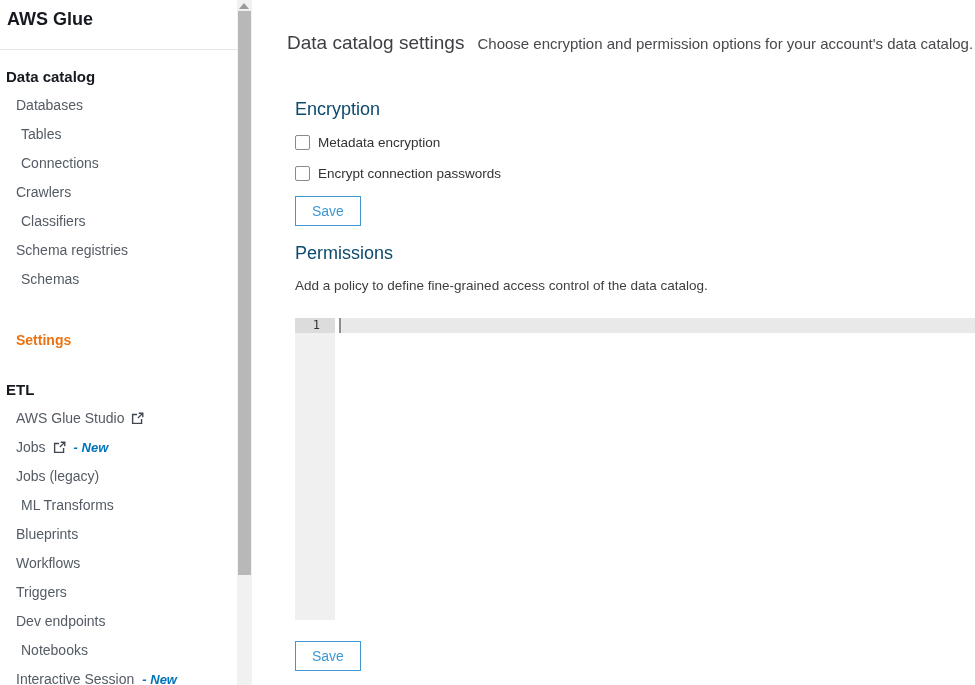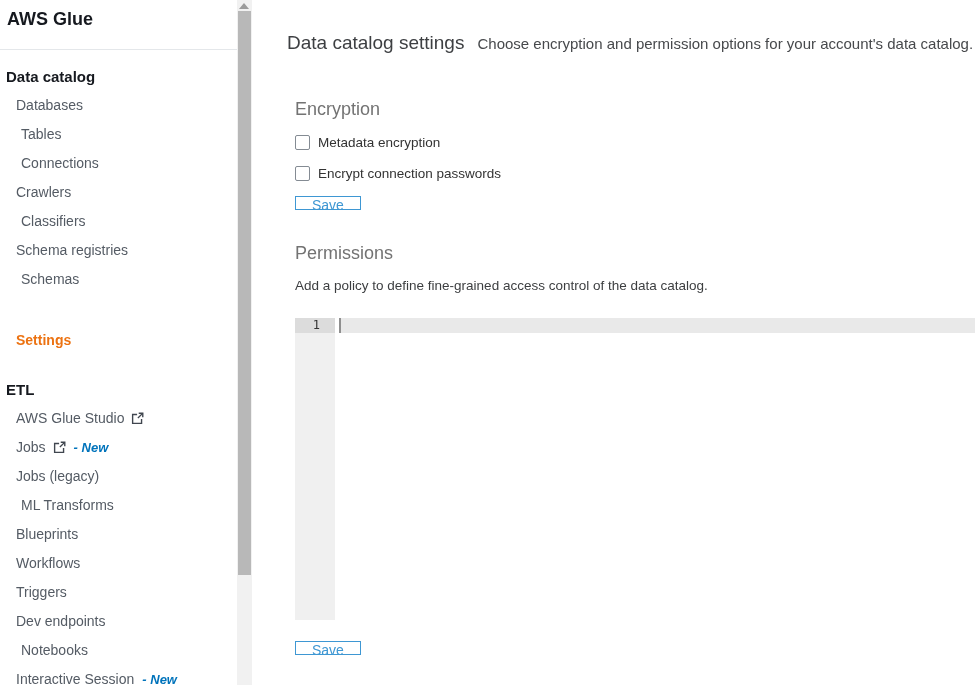--- a/index.html
+++ b/index.html
@@ -26,31 +26,31 @@
   .sb-arrow { position: absolute; left: 2px; top: 3px; width: 0; height: 0;
     border-left: 5.5px solid transparent; border-right: 5.5px solid transparent; border-bottom: 6px solid #9b9b9b; }
   .sb-thumb { position: absolute; left: 1px; top: 11px; width: 13px; height: 564px; background: #b8b8b8; }
 
   
   .main { position: absolute; left: 252px; top: 0; width: 723px; height: 685px; background: #fff; }
   .page-header { position: absolute; left: 35px; top: 32px; display: flex; align-items: baseline; white-space: nowrap; }
   .page-title { font-size: 19px; font-weight: 400; color: #3d3f42; }
   .page-subtitle { font-size: 15px; color: #47494c; margin-left: 13px; }
 
-  .section-heading { font-size: 18px; font-weight: 400; color: #737373; }
+  .section-heading { font-size: 18px; font-weight: 400; color: #0c4a6e; }
   .enc-heading { position: absolute; left: 43px; top: 99px; }
   .perm-heading { position: absolute; left: 43px; top: 243px; }
 
   .cb-rows { position: absolute; left: 43px; top: 134px; }
   .cb-row { display: flex; align-items: center; height: 17px; margin-bottom: 14px; cursor: pointer; }
   .cb-row input[type="checkbox"] { -webkit-appearance: none; appearance: none; width: 15px; height: 15px;
     border: 1px solid #848b93; border-radius: 2px; background: #fff; margin: 0; cursor: pointer; }
   .cb-label { font-size: 13.5px; color: #333; margin-left: 8px; }
 
-  .save-btn { position: absolute; height: 14px; padding: 0 16px; background: #fff;
+  .save-btn { position: absolute; height: 30px; padding: 0 16px; background: #fff;
     border: 1px solid #3e97d3; color: #3e97d3; font-size: 14px;
     font-family: "Liberation Sans", "DejaVu Sans", sans-serif; cursor: pointer; }
   .save-enc { left: 43px; top: 196px; }
   .save-perm { left: 43px; top: 641px; }
 
   .perm-desc { position: absolute; left: 43px; top: 278px; font-size: 13.5px; color: #3c3e40; }
 
   
   .editor { position: absolute; left: 43px; top: 318px; width: 680px; height: 302px; background: #fff; overflow: hidden; }
   .editor-gutter { position: absolute; left: 0; top: 0; width: 40px; height: 100%; background: #f0f0f0; }

